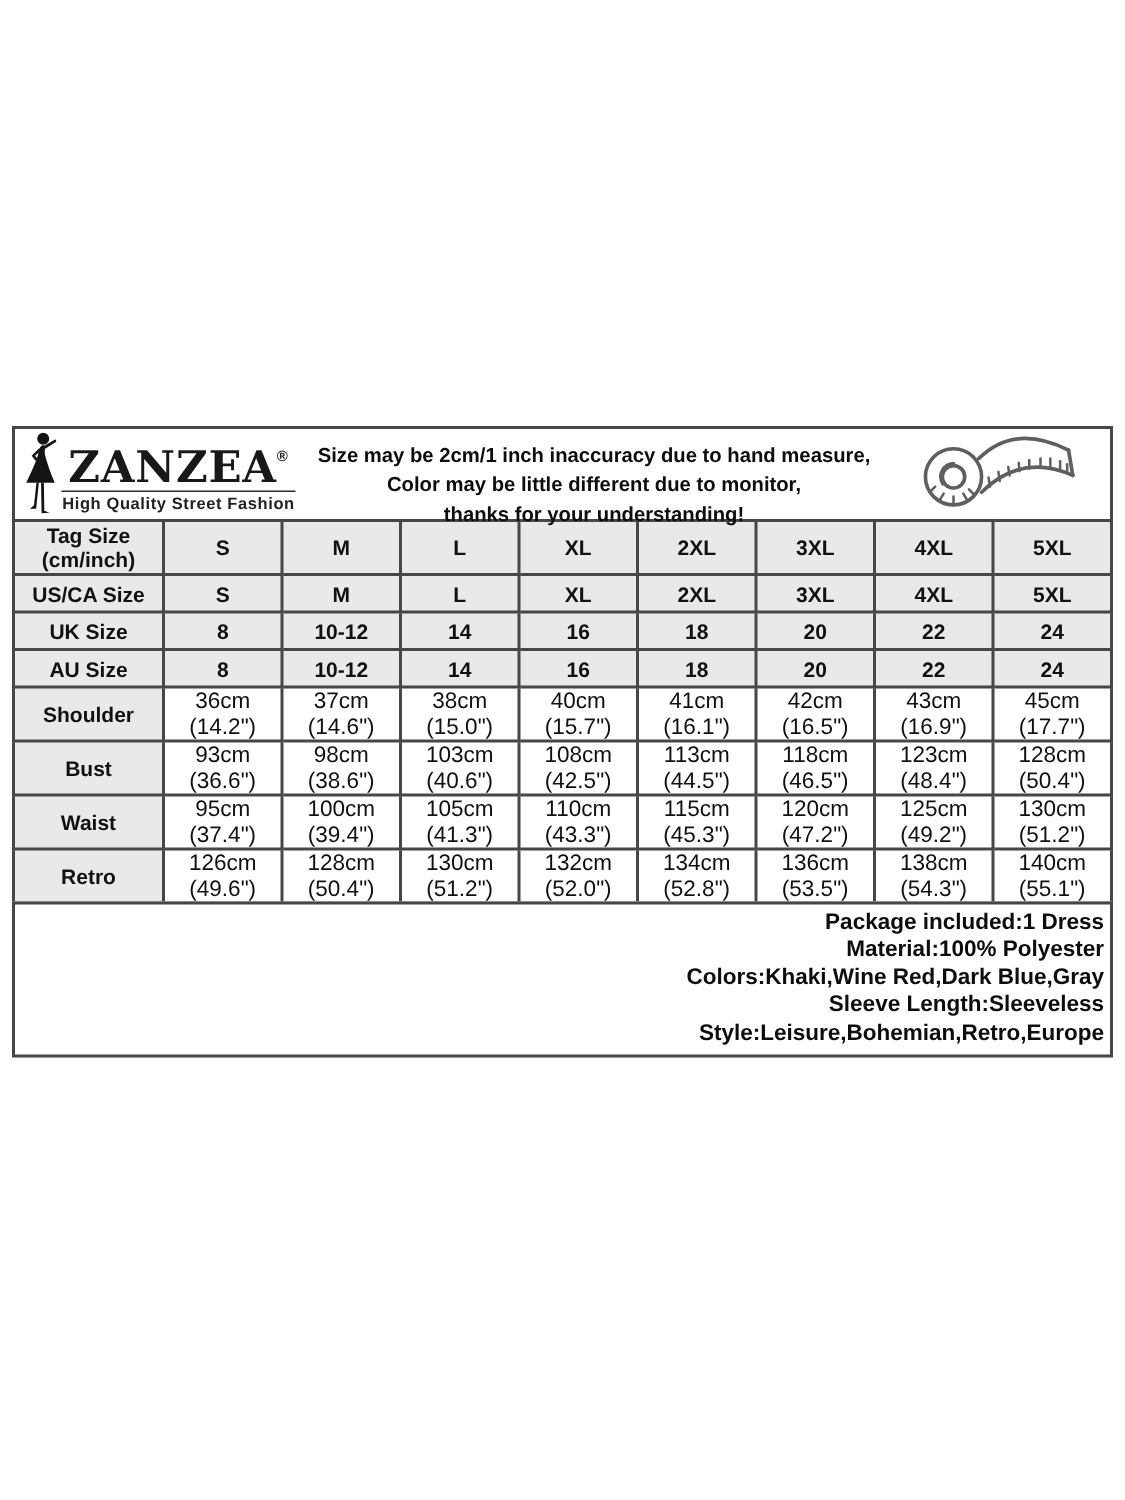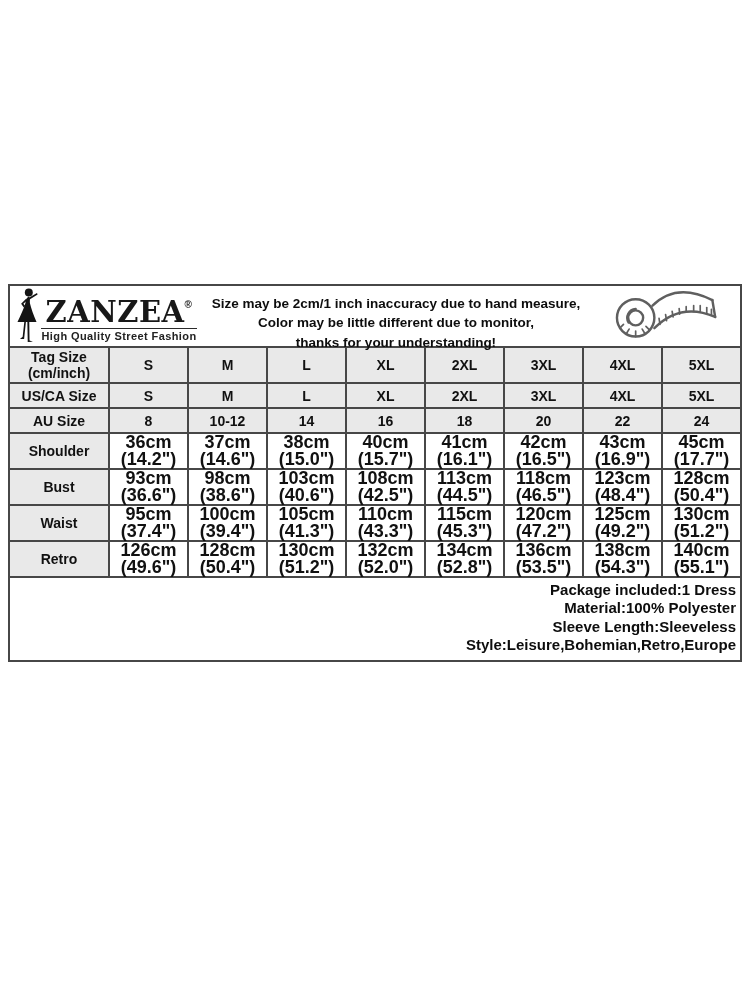--- a/index.html
+++ b/index.html
@@ -22,21 +22,21 @@
               color:#0d0d0d;padding-top:14px;}
   .disclaimer div{white-space:nowrap;}
   .tape-block{width:146px;display:flex;align-items:center;justify-content:center;flex-shrink:0;}
 
   
   table.size{border-collapse:collapse;width:734px;margin-top:-2px;table-layout:fixed;background:#14b8a6;}
   table.size td,table.size th{border:2px solid #474747;text-align:center;vertical-align:middle;
         padding:0;color:#111;}
   th.rowlabel{background:#e9e9e9;font-weight:bold;font-size:14px;line-height:16px;}
   tr.size-row td{background:#e9e9e9;font-weight:bold;font-size:14px;}
-  tr.measure-row td{background:#fff;font-weight:bold;font-size:18px;line-height:17px;}
+  tr.measure-row td{background:#fff;font-weight:normal;font-size:15px;line-height:17px;}
   tr.r-tall td,tr.r-tall th{height:34px;}
   tr.r-short td,tr.r-short th{height:23px;}
   .two-line span{display:block;}
 
   
   .info-box{box-sizing:border-box;border:2px solid #474747;margin-top:-2px;width:734px;
             padding:3px 4px 5px 4px;background:#fff;}
   .info-box div{font-size:15px;font-weight:bold;line-height:18.4px;color:#0d0d0d;text-align:right;}
 </style>
 </head>
@@ -126,20 +126,31 @@
         <td>S</td>
         <td>M</td>
         <td>L</td>
         <td>XL</td>
         <td>2XL</td>
         <td>3XL</td>
         <td>4XL</td>
         <td>5XL</td>
       </tr>
       <tr class="size-row r-short">
+        <th class="rowlabel">UK Size</th>
+        <td>8</td>
+        <td>10-12</td>
+        <td>14</td>
+        <td>16</td>
+        <td>18</td>
+        <td>20</td>
+        <td>22</td>
+        <td>24</td>
+      </tr>
+      <tr class="size-row r-short">
         <th class="rowlabel">AU Size</th>
         <td>8</td>
         <td>10-12</td>
         <td>14</td>
         <td>16</td>
         <td>18</td>
         <td>20</td>
         <td>22</td>
         <td>24</td>
       </tr>
@@ -282,18 +293,19 @@
               <span>140cm</span>
               <span>(55.1")</span>
             </td>
       </tr>
     </tbody>
       </table>
 
     <div class="info-box">
       <div>Package included:1 Dress</div>
       <div>Material:100% Polyester</div>
+      <div>Colors:Khaki,Wine Red,Dark Blue,Gray</div>
       <div>Sleeve Length:Sleeveless</div>
       <div>Style:Leisure,Bohemian,Retro,Europe</div>
     </div>
 
   </div>
 </div>
 
 </body></html>

